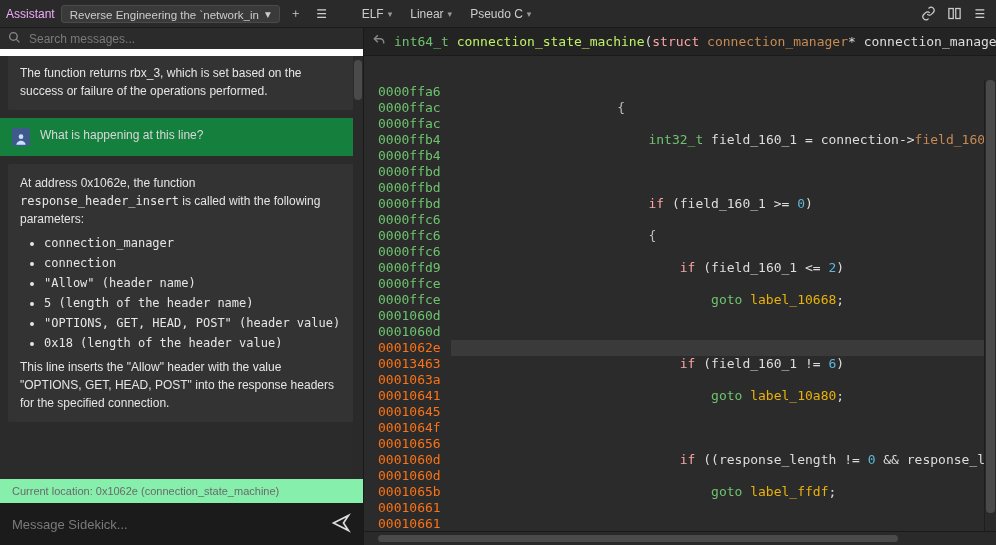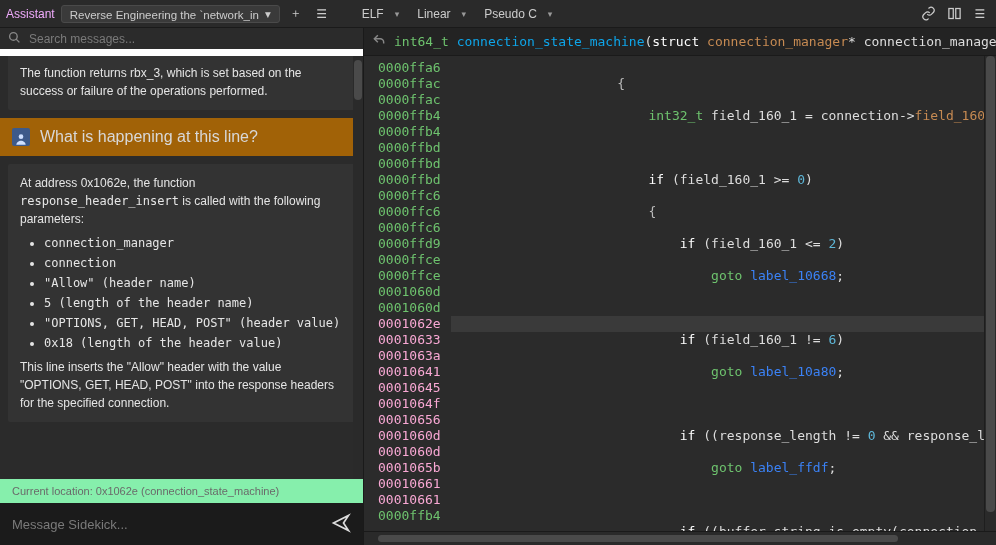--- a/index.html
+++ b/index.html
@@ -40,21 +40,21 @@
 .pill span.text { white-space: nowrap; overflow: hidden; text-overflow: ellipsis; }
 .icon-btn {
   width: 20px; height: 20px;
   display: flex; align-items: center; justify-content: center;
   color: #ccc; cursor: pointer;
 }
 .spacer { flex: 1; }
 
 
 .menulabel {
-  display: flex; align-items: center; gap: 11px;
+  display: flex; align-items: center; gap: 4px;
   color: #ccc; padding: 2px 6px; font-size: 12px;
   cursor: pointer;
 }
 .menulabel .caret { font-size: 9px; color: #999; }
 
 
 .main {
   flex: 1;
   display: flex;
   min-height: 0;
@@ -100,23 +100,23 @@
   font-size: 12px;
   line-height: 1.5;
   color: #e5e5e5;
   margin: 4px 8px 8px 8px;
   border-radius: 2px;
 }
 .bubble-asst ul { margin: 6px 0 6px 24px; }
 .bubble-asst li { margin-bottom: 2px; }
 
 .bubble-user {
-  background: #a16207;
+  background: #15803d;
   padding: 10px 12px;
-  font-size: 16px;
+  font-size: 12px;
   color: #d8d8d8;
   margin: 0 0 8px 0;
   display: flex;
   gap: 10px;
   align-items: flex-start;
 }
 .bubble-user .avatar {
   width: 18px; height: 18px;
   background: #3d5a8a;
   border-radius: 2px;
@@ -207,55 +207,56 @@
 }
 .back-icon { color: #888; flex-shrink: 0; }
 
 .code-area {
   flex: 1;
   display: flex;
   overflow: hidden;
   background: #2b2b2b;
   position: relative;
   font-size: 13px;
+  margin-top: 24px;
 }
 .gutter {
   padding: 4px 10px 4px 14px;
   text-align: right;
   color: #6ec36e;
   background: #2b2b2b;
   line-height: 16px;
   flex-shrink: 0;
   position: relative;
   z-index: 2;
 }
-.gutter .sel { color: #f9a8d4; }
+.gutter .sel { color: #f97316; }
 .code {
   padding: 4px 60px 4px 10px;
   line-height: 16px;
   white-space: pre;
   position: relative;
   z-index: 2;
 }
 
 .row-highlight {
   position: absolute;
   left: 0; right: 0;
   height: 16px;
   background: #3a3a3a;
   z-index: 1;
 }
 
-.c-key { color: #ffffff; }
+.c-key { color: #fca5a5; }
 .c-type { color: #6ec36e; }
 .c-id { color: #ddd; white-space: pre; }
 .c-num { color: #5eb7d8; }
 .c-field { color: #c68a52; }
 .c-goto { color: #6ec36e; }
-.c-label { color: #3b82f6; }
+.c-label { color: #eab308; }
 .c-brace { color: #bbb; }
 
 .sb-h {
   height: 14px;
   background: #2a2a2a;
   border-top: 1px solid #1a1a1a;
   display: flex;
   align-items: center;
   padding: 0 14px;
   position: relative;
@@ -387,21 +388,21 @@
 
     <div class="fn-sig mono">
       <span class="back-icon">
         <svg width="14" height="14" viewBox="0 0 24 24" fill="none" stroke="currentColor" stroke-width="2.5">
             <path d="M10 4l-6 6 6 6"></path>
             <path d="M4 10h10a6 6 0 0 1 6 6v2"></path>
           </svg>
       </span>
       <span>
         <span class="c-type">int64_t</span>
-        <span class="c-id" style="color:#0ea5e9">connection_state_machine</span><span class="c-id">(</span><span class="c-key">struct</span>
+        <span class="c-id" style="color:#bef264">connection_state_machine</span><span class="c-id">(</span><span class="c-key">struct</span>
         <span class="c-field">connection_manager</span><span class="c-id">* </span><span class="c-id">connection_manager</span>
       </span>
     </div>
 
     <div class="code-area mono">
 
       <div class="row-highlight" style="top:260px"></div>
 
       <div class="gutter">
 <div>0000ffa6</div>
@@ -414,21 +415,21 @@
 <div>0000ffbd</div>
 <div>0000ffc6</div>
 <div>0000ffc6</div>
 <div>0000ffc6</div>
 <div>0000ffd9</div>
 <div>0000ffce</div>
 <div>0000ffce</div>
 <div>0001060d</div>
 <div>0001060d</div>
 <div class="sel">0001062e</div>
-<div class="sel">00010633</div>
+<div class="sel">00013463</div>
 <div class="sel">0001063a</div>
 <div class="sel">00010641</div>
 <div class="sel">00010645</div>
 <div class="sel">0001064f</div>
 <div class="sel">00010656</div>
 <div class="sel">0001060d</div>
 <div class="sel">0001060d</div>
 <div class="sel">0001065b</div>
 <div class="sel">00010661</div>
 <div class="sel">00010661</div>

